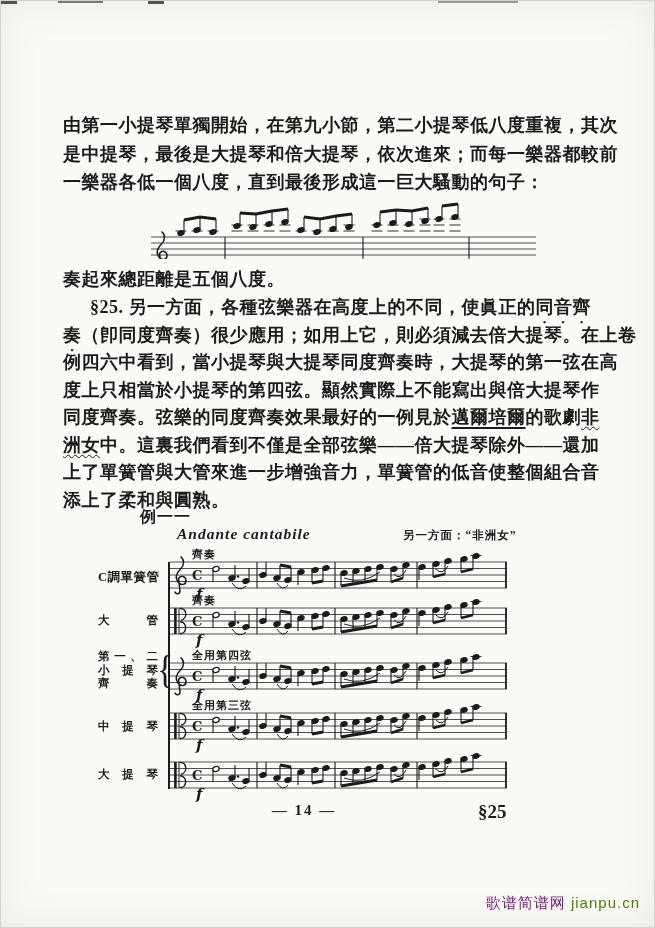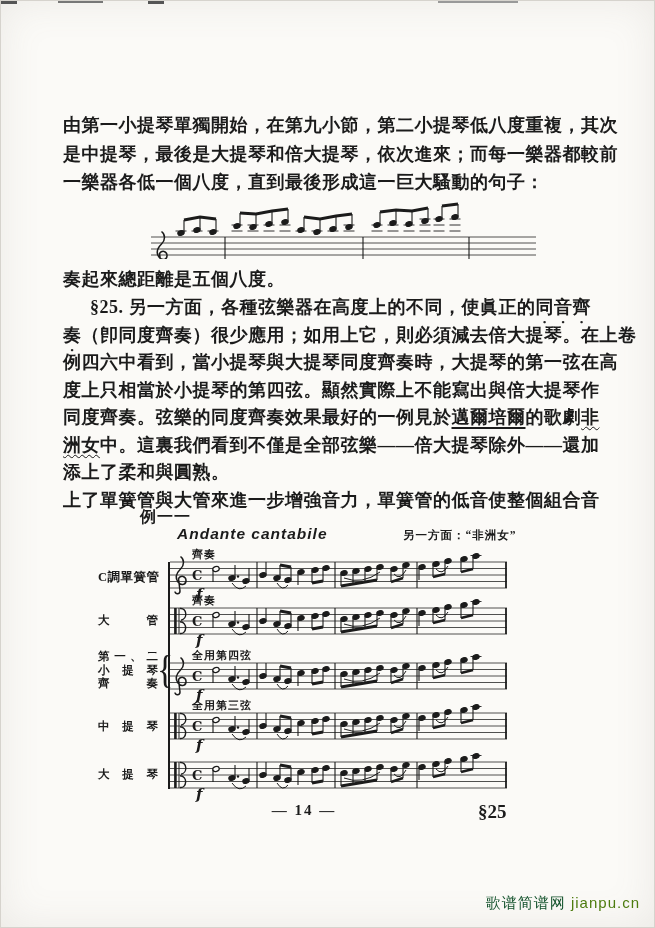--- a/index.html
+++ b/index.html
@@ -10,21 +10,21 @@
   .para{position:absolute;left:62px;width:510px;font-weight:700;font-size:18px;margin-top:11px;}
   .tline{height:27.5px;line-height:27.5px;white-space:nowrap;letter-spacing:.5px;}
   #para1 .tline{height:28.6px;line-height:28.6px;}
   .tline.indent{padding-left:27px;}
   .c-em{-webkit-text-emphasis:filled dot #222;-webkit-text-emphasis-position:under right;
         text-emphasis:filled dot #222;text-emphasis-position:under right;}
   .c-name{text-decoration:underline;text-decoration-thickness:1.5px;text-underline-offset:4px;}
   .c-book{text-decoration:underline;text-decoration-style:wavy;text-decoration-thickness:1px;text-underline-offset:3px;}
   .ex-label{position:absolute;left:139px;top:506px;font-size:16px;font-weight:700;letter-spacing:1px;}
   .tempo{position:absolute;left:176px;top:524px;font-size:15.5px;font-weight:700;font-style:italic;
-         font-family:Liberation Sans, sans-serif;letter-spacing:1px;}
+         font-family:Liberation Serif, serif;letter-spacing:1px;}
   .source{position:absolute;left:402px;top:527px;font-size:11.5px;font-weight:700;letter-spacing:1px;}
   .staff-row{position:absolute;left:169px;width:340px;height:48px;}
   .staff-row svg{position:absolute;left:0;top:0;}
   .ann{position:absolute;left:22px;top:-1px;font-size:11px;font-weight:700;letter-spacing:1px;white-space:nowrap;}
   .dyn{position:absolute;left:26px;top:37px;font-size:15px;font-weight:700;font-style:italic;
        font-family:"DejaVu Serif",serif;}
   .stave-label{position:absolute;font-size:12.5px;font-weight:700;white-space:nowrap;}
   .stave-label .jline{display:block;width:60px;text-align:justify;text-align-last:justify;line-height:13.5px;font-size:11.5px;}
   .sys-line{position:absolute;left:167px;top:561px;width:2px;height:227px;background:#1b1b1b;}
   .brace{position:absolute;left:156px;top:650px;font-size:34px;font-weight:400;transform:scaleY(1.2);color:#1b1b1b;}
@@ -137,22 +137,22 @@
   <div class="para" id="para2" style="top:254px;">
       <div class="tline"><span>奏起來總距離是五個八度。</span></div>
     </div>
   <div class="para" id="para3" style="top:282px;">
       <div class="tline indent"><span>§25. 另一方面，各種弦樂器在高度上的不同，使眞正的</span><span class="c-em">同音齊</span></div>
       <div class="tline"><span class="c-em">奏</span><span>（卽同度齊奏）很少應用；如用上它，則必須減去倍大提琴。在上卷</span></div>
       <div class="tline"><span>例四六中看到，當小提琴與大提琴同度齊奏時，大提琴的第一弦在高</span></div>
       <div class="tline"><span>度上只相當於小提琴的第四弦。顯然實際上不能寫出與倍大提琴作</span></div>
       <div class="tline"><span>同度齊奏。弦樂的同度齊奏效果最好的一例見於</span><span class="c-name">邁爾培爾</span><span>的歌劇</span><span class="c-book">非</span></div>
       <div class="tline"><span class="c-book">洲女</span><span>中。這裏我們看到不僅是全部弦樂——倍大提琴除外——還加</span></div>
+      <div class="tline"><span>上了單簧管與大管來進一步增強音力，單簧管的低音使整個組合音</span></div>
       <div class="tline"><span>添上了柔和與圓熟。</span></div>
-      <div class="tline"><span>上了單簧管與大管來進一步增強音力，單簧管的低音使整個組合音</span></div>
     </div>
 
   <div class="ex-label">例一一</div>
   <div class="tempo">Andante cantabile</div>
   <div class="source">另一方面：“非洲女”</div>
 
   <div class="sys-line"></div>
   <div id="labels">
       <div class="stave-label" style="left: 97px; top: 568px;">
         <span style="display: block; letter-spacing: 0.5px;">C調單簧管</span>
@@ -539,15 +539,15 @@
         </svg>
         <span class="dyn">f</span>
       </div>
     </div>
   <div class="brace">{</div>
 
   <div class="footer-page">— 14 —</div>
   <div class="footer-sec">§25</div>
 
   <div class="watermark">
-    <span style="color: #14532d;">歌谱简谱网 </span><span style="color: #4d7c0f;">jianpu.cn</span>
+    <span style="color: #701a75;">歌谱简谱网 </span><span style="color: #4d7c0f;">jianpu.cn</span>
   </div>
 </div>
 
 </body></html>

